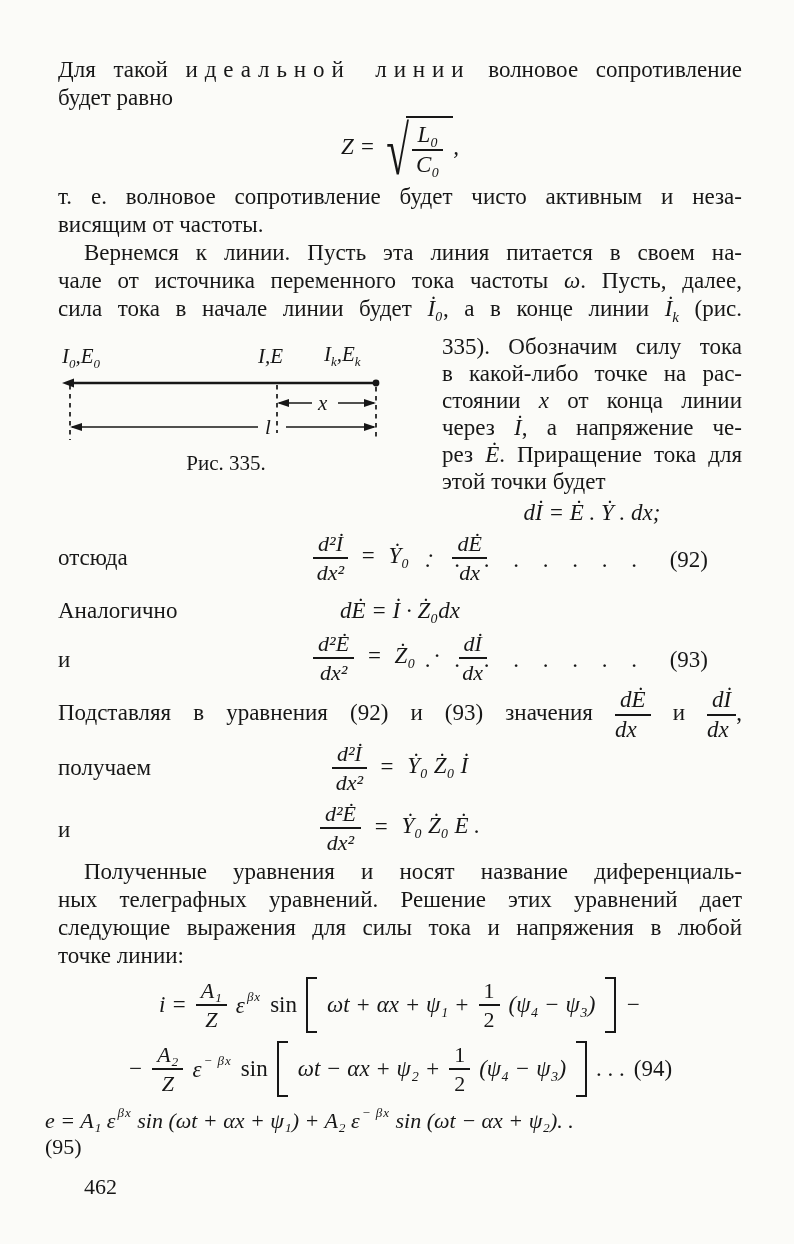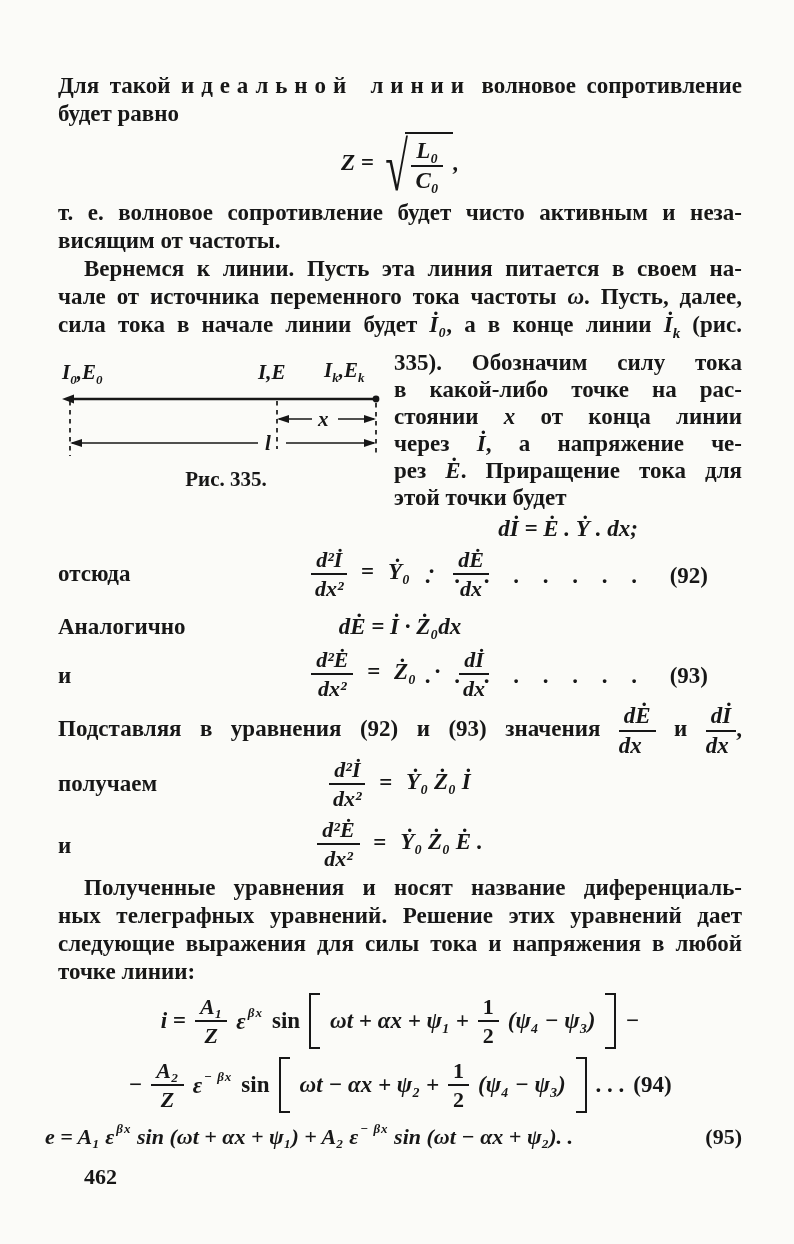--- a/index.html
+++ b/index.html
@@ -2,21 +2,21 @@
 <html><head>
 <meta charset="utf-8">
 <style>
   html,body{margin:0;padding:0;}
   body{
     width:794px;height:1244px;overflow:hidden;
     background:#fbfbf8;color:#171717;
     font-family:"Liberation Serif","DejaVu Serif",serif;
     font-size:23px;
   }
-  .page{box-sizing:border-box;width:794px;height:1036px;padding:72px 52px 0 58px;font-weight:bold;}
+  .page{box-sizing:border-box;width:794px;height:1036px;padding:56px 52px 0 58px;}
   .line{line-height:28px;text-align:justify;text-align-last:justify;}
   .line.last{text-align-last:left;}
   .indent{text-indent:26px;}
   .spaced{letter-spacing:0.30em;}
   .math{font-style:italic;}
   .rm{font-style:normal;}
 
   
   .frac{display:inline-flex;flex-direction:column;
         vertical-align:middle;line-height:1.05;text-align:center;}
@@ -34,21 +34,21 @@
   .eqrow{position:relative;text-align:center;line-height:1.1;}
   .eqrow .rel{margin:0 8px;}
   .eqrow .cdot{margin:0 12px;}
   .eqlabel{position:absolute;left:0;top:50%;transform:translateY(-50%);line-height:28px;font-style:normal;}
   .eqlabel.top{top:12px;transform:none;}
   .eqdots{position:absolute;right:96px;top:50%;transform:translateY(-50%);
           letter-spacing:9px;white-space:nowrap;}
   .eqno{position:absolute;right:34px;top:50%;transform:translateY(-50%);font-style:normal;}
 
   
-  .figrow{display:flex;margin-top:2px;}
+  .figrow{display:flex;margin-top:2px;gap:48px;}
   .figcol{width:340px;padding-top:10px;}
   .rcol{width:352px;margin-left:auto;}
   .rcol .line{line-height:27px;}
   .eqdi{text-align:center;margin-top:3px;line-height:30px;}
   .figcap{width:336px;text-align:center;margin-top:8px;font-size:21px;}
   .figsvg{display:block;}
   .figlab{font-style:italic;font-size:21px;fill:#171717;
           font-family:"Liberation Serif","DejaVu Serif",serif;}
   .fsub{font-size:13px;}
   .fstroke{stroke:#171717;stroke-width:2.4;fill:none;}
@@ -61,21 +61,21 @@
 
   
   .eqflex{display:flex;align-items:center;justify-content:center;gap:9px;line-height:1.05;}
   .bk{align-self:stretch;width:9px;border:2.5px solid currentColor;margin:1px 0;}
   .bk.l{border-right:none;margin-right:1px;}
   .bk.r{border-left:none;margin-left:1px;}
   .supm{font-size:13px;font-style:italic;position:relative;top:-3px;margin-left:2px;letter-spacing:1px;}
   sub.s{font-size:15px;font-style:italic;}
 
   .eq95row{display:flex;justify-content:space-between;align-items:baseline;
-           margin:10px 0 0 -13px;font-size:22px;}
+           margin:10px 0 0 -13px;font-size:22px;flex-direction:column;}
   .pagenum{margin:14px 0 0 26px;font-size:22px;}.mt4{margin-top:4px;}.mt6{margin-top:6px;}.mt8{margin-top:0;}
   .h56{height:56px;}.h58{height:58px;}.h34{height:34px;line-height:34px;}
   .eqrow .frac,.eqflex .frac{font-size:22px;}
 </style>
 </head>
 <body>
 
 <div class="page">
 
   <div class="line"><span>Для такой </span><span class="spaced">идеальной линии</span><span> волновое сопротивление</span></div>

